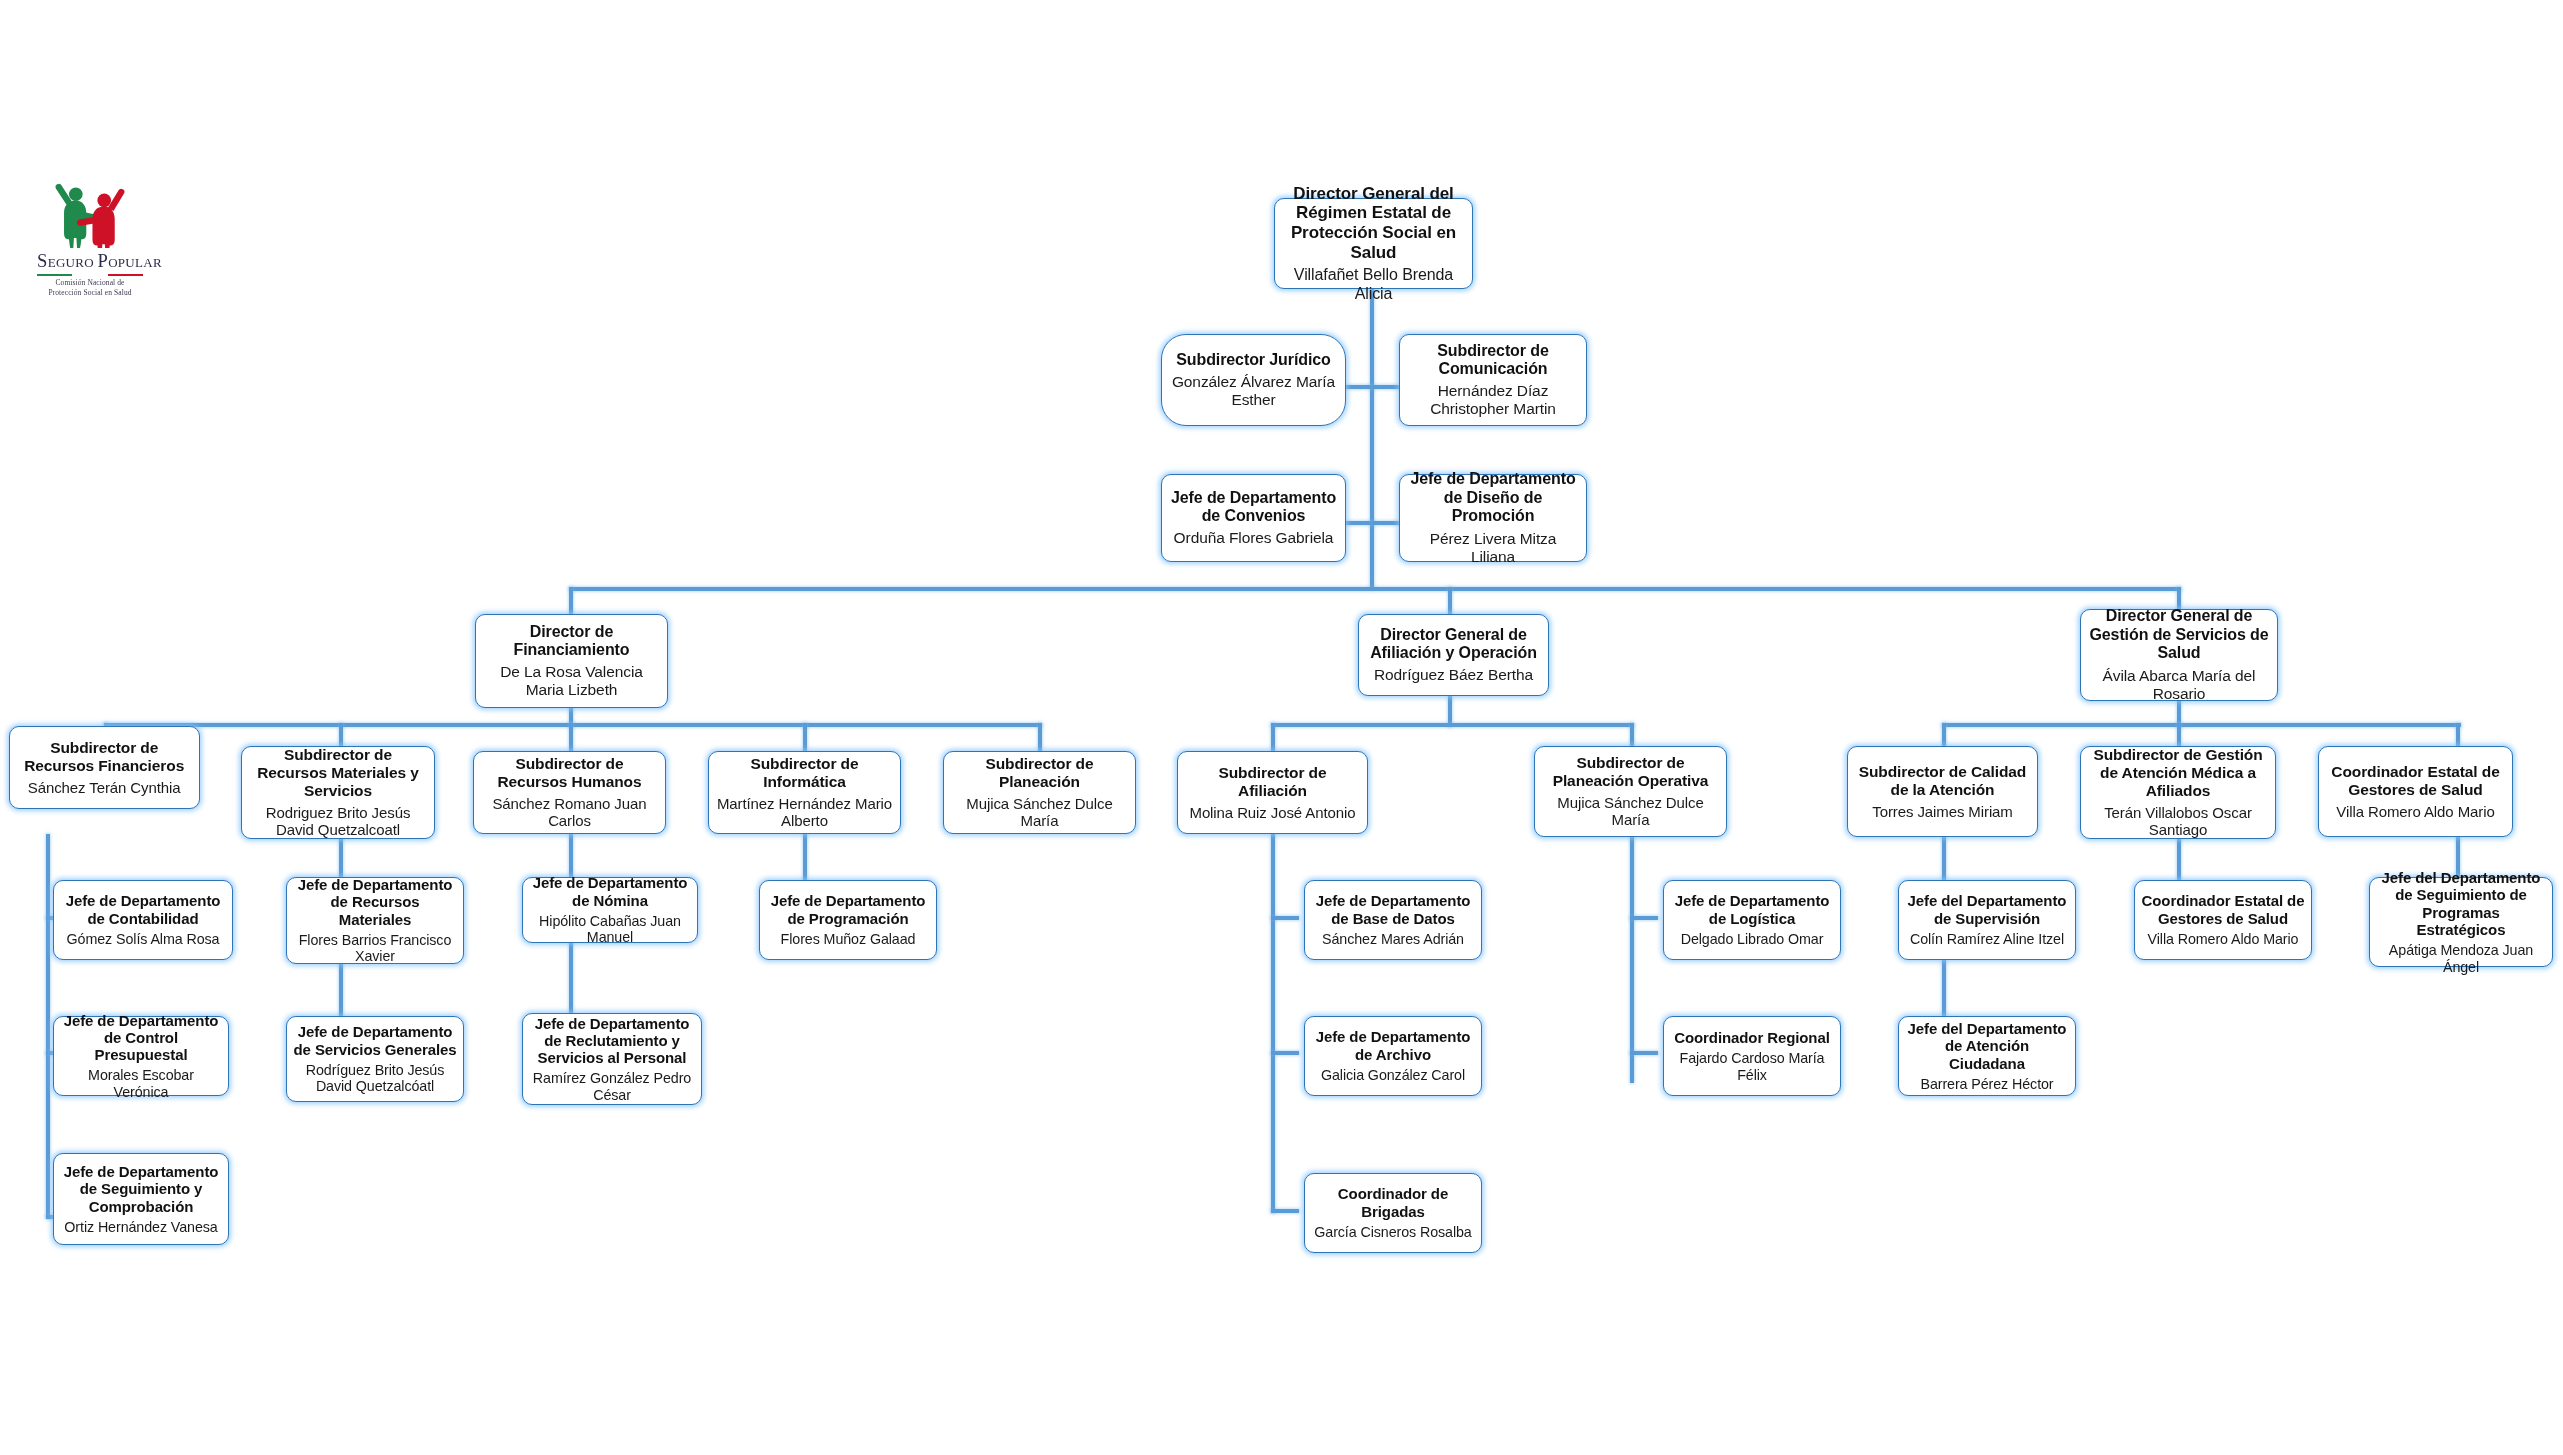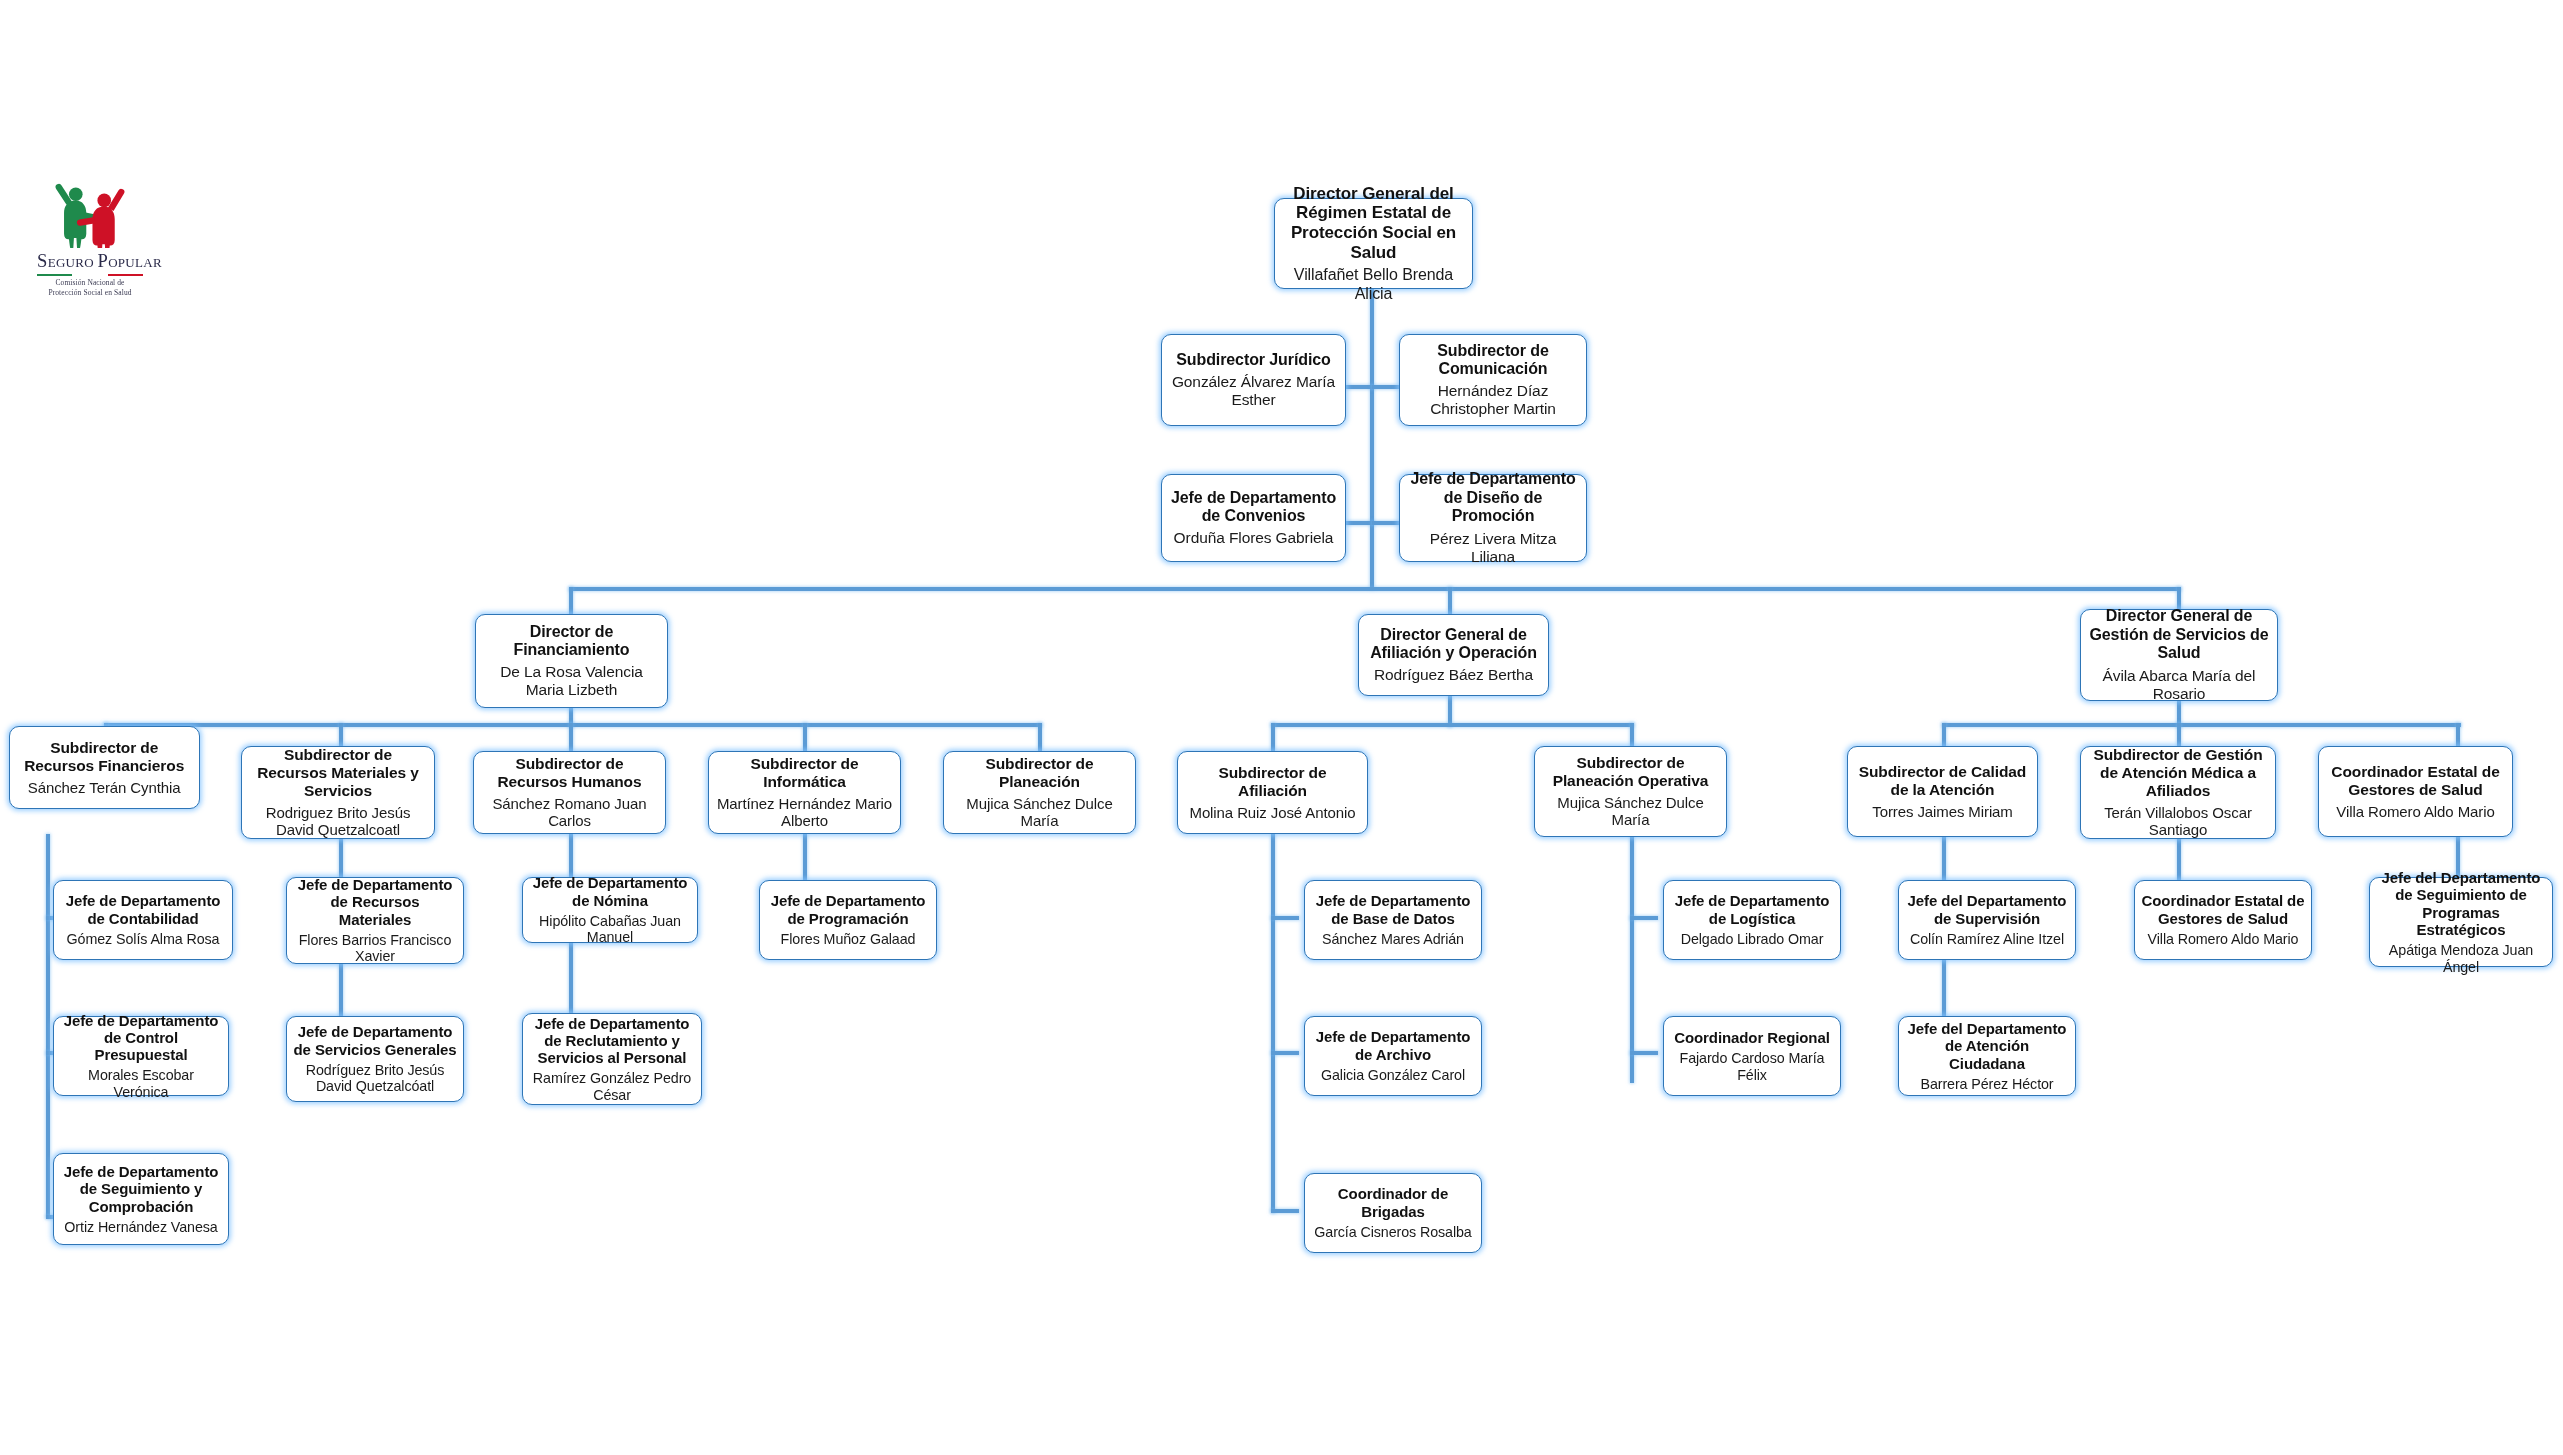--- a/index.html
+++ b/index.html
@@ -178,21 +178,21 @@
   <div class="conn" style="left:2177px; top:916px; width:28px; height:3.7px;"></div>
 
   <div class="conn" style="left:2456px; top:834px; width:4.3px; height:87px;"></div>
   <div class="conn" style="left:2456px; top:916px; width:28px; height:3.7px;"></div>
 
   <div class="node s-root" style="left:1274px; top:198px; width:199px; height:91px;">
     <div class="title">Director General del Régimen Estatal de Protección Social en Salud</div>
     <div class="person">Villafañet Bello Brenda Alicia</div>
   </div>
 
-  <div class="node s-lvl2" style="left:1161px; top:334px; width:185px; height:92px;">
+  <div class="node s-lvl2" style="left:1161px; top:334px; width:185px; height:92px;border-radius:25px;">
     <div class="title">Subdirector Jurídico</div>
     <div class="person">González Álvarez María Esther</div>
   </div>
   <div class="node s-lvl2" style="left:1399px; top:334px; width:188px; height:92px;">
     <div class="title">Subdirector de Comunicación</div>
     <div class="person">Hernández Díaz Christopher Martin</div>
   </div>
 
   <div class="node s-lvl2" style="left:1161px; top:474px; width:185px; height:88px;">
     <div class="title">Jefe de Departamento de Convenios</div>

